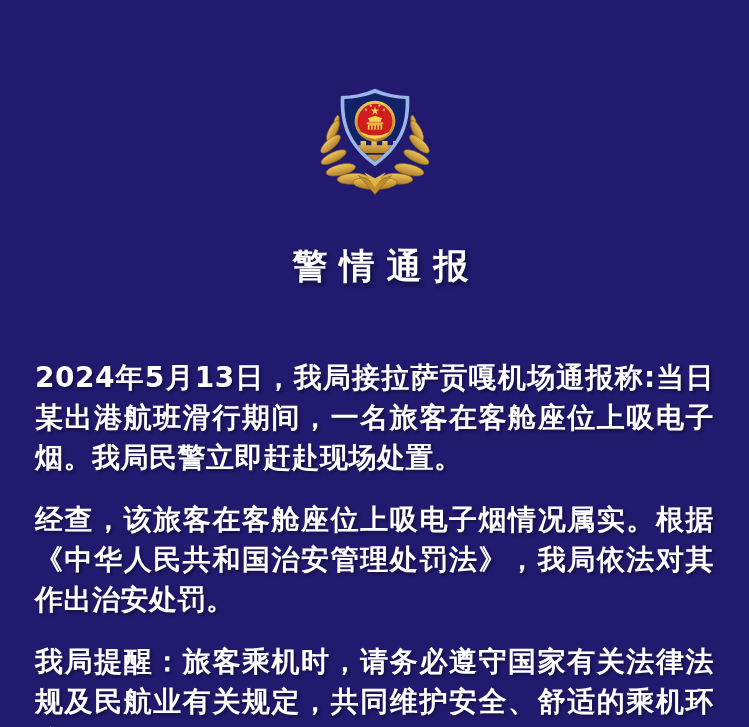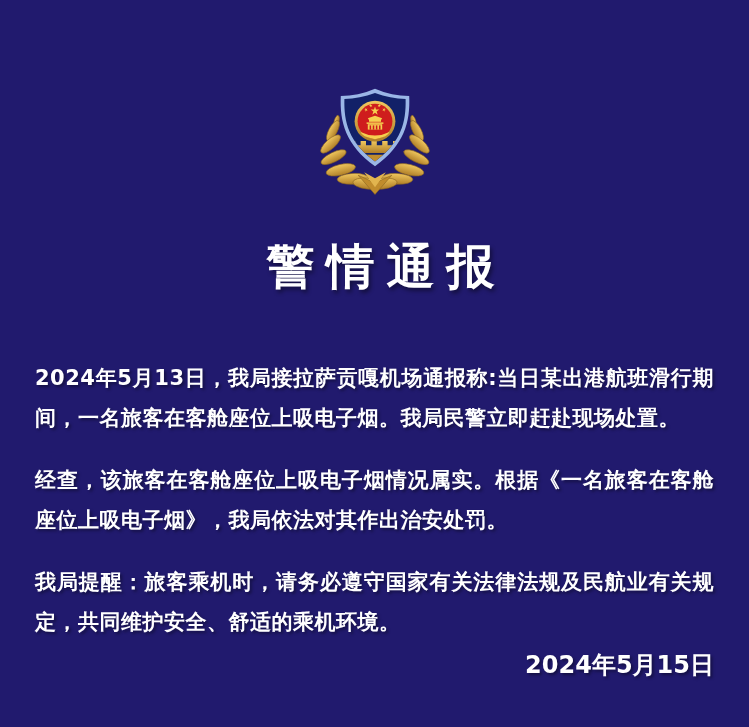--- a/index.html
+++ b/index.html
@@ -19,35 +19,35 @@
     width: 100%;
     padding-top: 84px;
     display: flex;
     justify-content: center;
   }
   .badge-wrap svg { display: block; }
 
   .title {
     margin: 34px 0 0 12px;
     text-align: center;
-    font-size: 48px;
+    font-size: 35px;
     line-height: 56px;
     font-weight: 800;
     letter-spacing: 12px;
     text-indent: 12px; 
     text-shadow: 2px 3px 4px rgba(0,0,0,0.45);
   }
 
   .body-text {
     margin-top: 64px;
     padding: 0 35px;
   }
   .body-text p {
     margin: 0 0 22px 0;
-    font-size: 21px;
+    font-size: 28px;
     line-height: 40px;
     font-weight: 700;
     letter-spacing: 0.5px;
     text-align: justify;
     text-shadow: 2px 2px 3px rgba(0,0,0,0.4);
   }
   .body-text p:last-child { margin-bottom: 2px; }
 
   .signature {
     margin-top: 2px;
@@ -124,21 +124,21 @@
         <rect x="101.4" y="69" width="2.6" height="7"></rect>
         <rect x="106.6" y="69" width="2.6" height="7"></rect>
       </g>
     </svg>
   </div>
 
   <h1 class="title">警情通报</h1>
 
   <div class="body-text">
     <p>2024年5月13日，我局接拉萨贡嘎机场通报称:当日某出港航班滑行期间，一名旅客在客舱座位上吸电子烟。我局民警立即赶赴现场处置。</p>
-    <p>经查，该旅客在客舱座位上吸电子烟情况属实。根据《一名旅客在客舱座位上吸电子烟》，我局依法对其作出治安处罚。</p>
+    <p>经查，该旅客在客舱座位上吸电子烟情况属实。根据《中华人民共和国治安管理处罚法》，我局依法对其作出治安处罚。</p>
     <p>我局提醒：旅客乘机时，请务必遵守国家有关法律法规及民航业有关规定，共同维护安全、舒适的乘机环境。</p>
   </div>
 
   <div class="signature">
     <div>2024年5月15日</div>
   </div>
 
 </div>
 
 </body></html>

